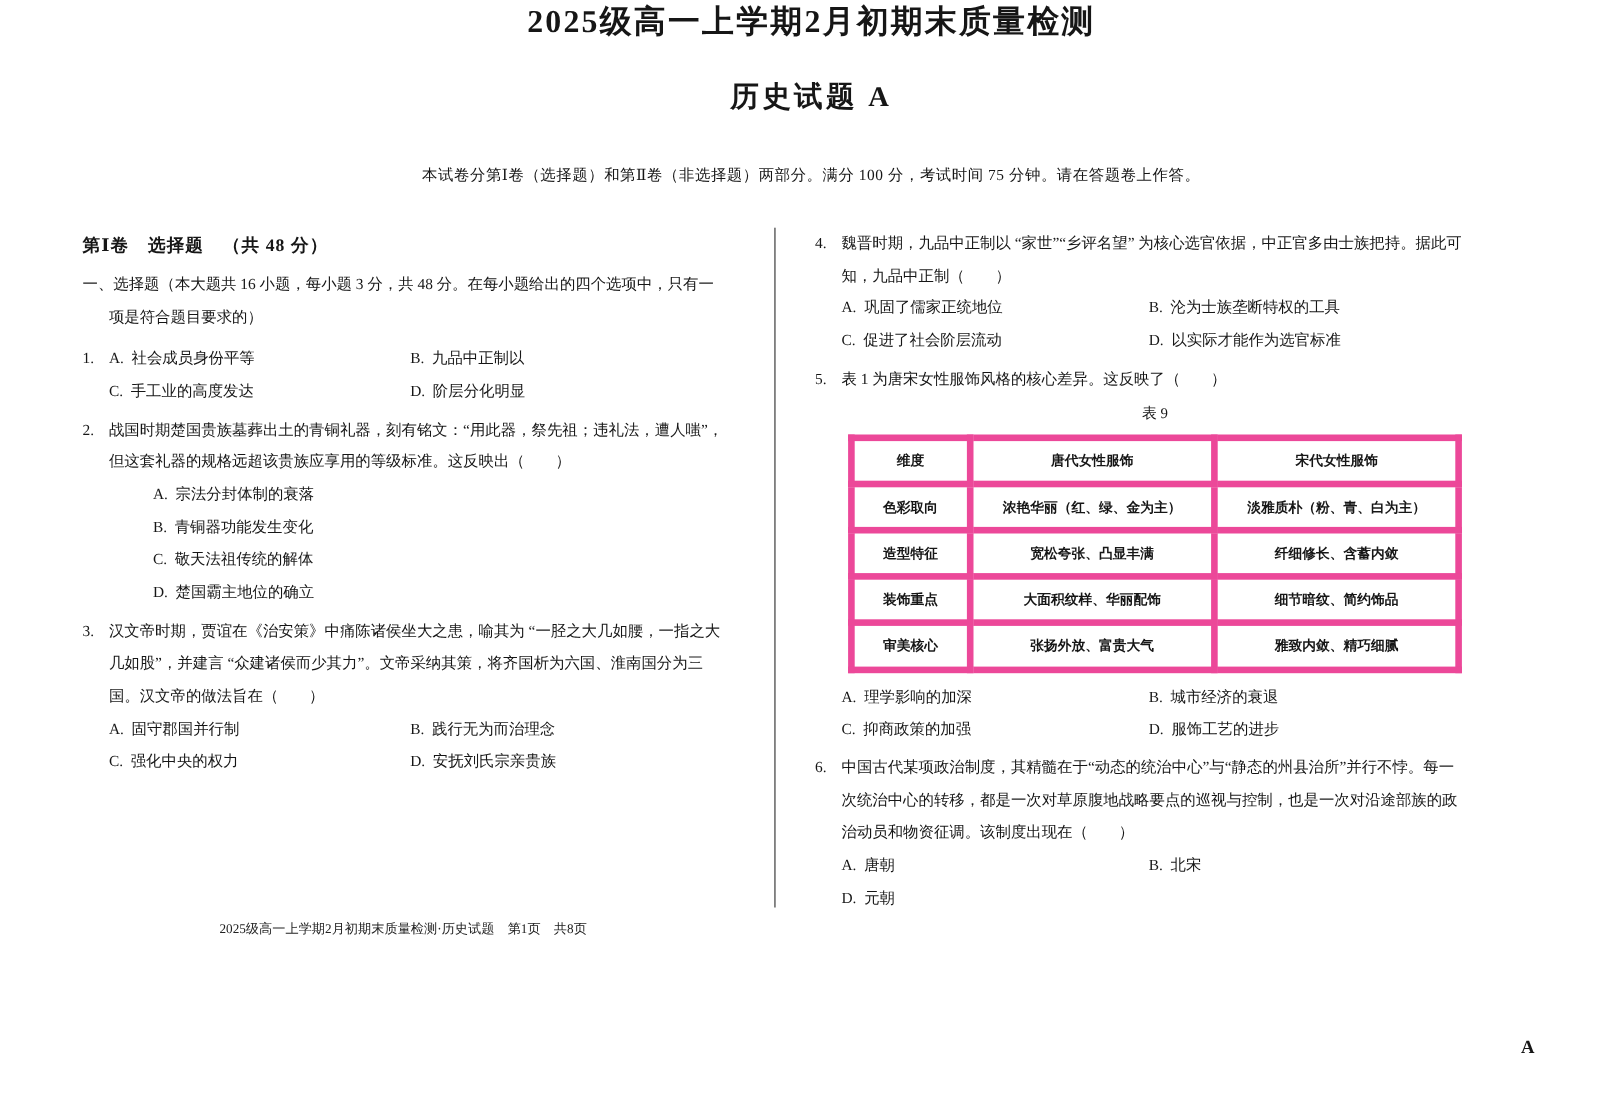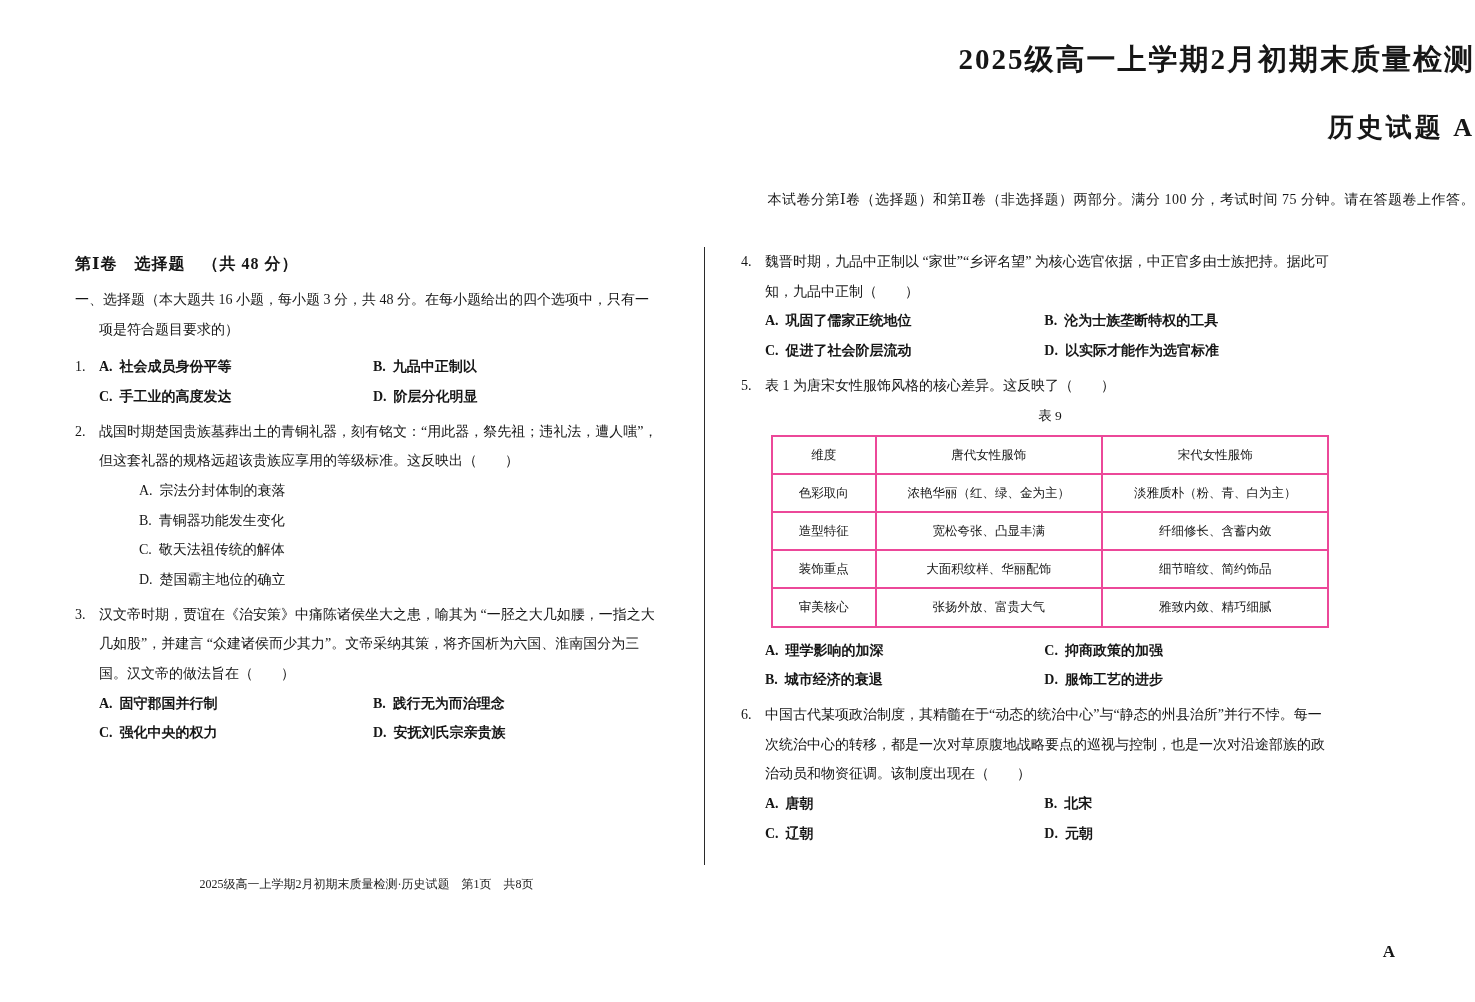--- a/index.html
+++ b/index.html
@@ -3,44 +3,44 @@
 <meta charset="utf-8">
 <style>
   html, body { margin: 0; padding: 0; }
   body {
     width: 1475px; height: 1002px;
     background: #ffffff; color: #161616;
     font-family: "Liberation Serif", "DejaVu Serif", serif;
   }
   .page { position: relative; width: 1475px; height: 1002px; overflow: hidden; background: #ffffff; }
 
-  .header { text-align: right; padding-top: 40px; }
+  .header { text-align: center; }
   .title { font-size: 29px; font-weight: bold; letter-spacing: 2px; }
   .subtitle { font-size: 26px; font-weight: bold; margin-top: 30px; letter-spacing: 3px; }
   .intro { font-size: 14px; margin-top: 46px; letter-spacing: 0.5px; }
 
   .columns { display: flex; align-items: flex-start; margin-top: 38px; padding-left: 75px; padding-right: 140px; }
   .col { display: flex; flex-direction: column; font-size: 14px; line-height: 2.12; min-height: 650px; }
   .col-left { width: 583px; flex-shrink: 0; }
   .divider { width: 1px; background: #2a2a2a; height: 618px; margin-left: 46px; margin-right: 36px; flex-shrink: 0; }
   .col-right { flex: 1; }
 
   .section-title { font-weight: bold; font-size: 16px; margin-bottom: 4px; letter-spacing: 1px; }
   .instruction { margin: 0 0 8px 0; padding-left: 24px; text-indent: -24px; }
 
   .question { display: flex; margin-bottom: 5px; }
   .qnum { width: 24px; flex-shrink: 0; }
   .qbody { flex: 1; }
-  .options-grid { display: grid; grid-template-columns: 49% 51%; font-weight: bold; }
+  .options-grid { display: grid; grid-template-columns: 49% 51%; }
   .options-list .option { display: block; margin-left: 40px; }
 
   .tbl-caption { text-align: center; font-size: 13.5px; margin: 2px 0 2px 0; }
   table.q-table { border-collapse: collapse; width: 98%; margin: 4px auto 8px auto; }
   table.q-table th, table.q-table td {
-    border: 2px solid #ec4899; font-weight: normal; text-align: center;
+    border: 6px solid #ec4899; font-weight: bold; text-align: center;
     font-size: 12.5px; line-height: 1.45; padding: 9px 4px;
   }
   table.q-table .c0 { width: 94px; }
 
   .footer { margin-top: auto; text-align: center; font-size: 12px; padding-top: 12px; color: #222; }
   .corner { position: absolute; right: 80px; bottom: 40px; font-weight: bold; font-size: 17px; }
 </style>
 </head>
 <body>
 
@@ -145,35 +145,34 @@
               </tr>
               <tr>
                 <td class="c0">审美核心</td>
                 <td>张扬外放、富贵大气</td>
                 <td>雅致内敛、精巧细腻</td>
               </tr>
             </tbody>
           </table>
           <div class="options-grid">
             <div class="option">A. 理学影响的加深</div>
+            <div class="option">B. 城市经济的衰退</div>
             <div class="option">C. 抑商政策的加强</div>
-            <div class="option">B. 城市经济的衰退</div>
             <div class="option">D. 服饰工艺的进步</div>
           </div>
         </div>
       </div>
 
       <div class="question">
         <div class="qnum">6.</div>
         <div class="qbody">
           <div class="stem">中国古代某项政治制度，其精髓在于“动态的统治中心”与“静态的州县治所”并行不悖。每一次统治中心的转移，都是一次对草原腹地战略要点的巡视与控制，也是一次对沿途部族的政治动员和物资征调。该制度出现在（　　）</div>
           <div class="options-grid">
             <div class="option">A. 唐朝</div>
             <div class="option">B. 北宋</div>
-            <div class="option">C. 辽朝</div>
             <div class="option">D. 元朝</div>
           </div>
         </div>
       </div>
 
     </section>
 
   </div>
 
   <div class="corner">A</div>

